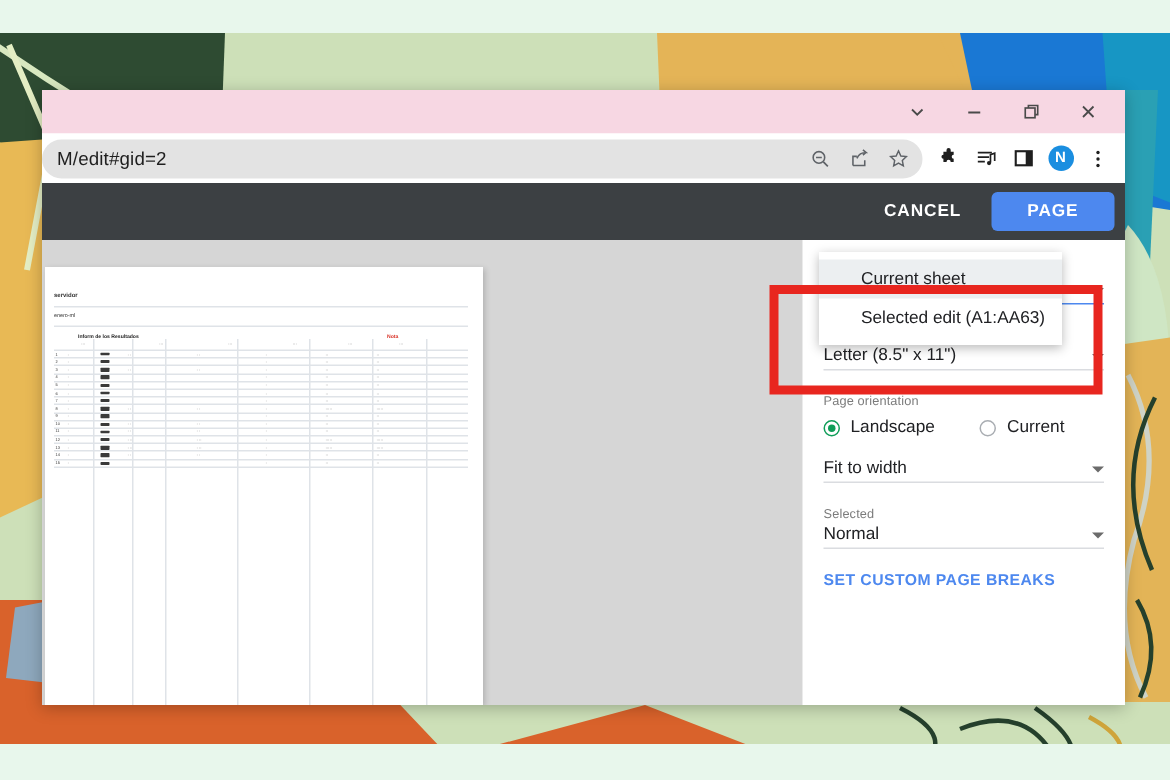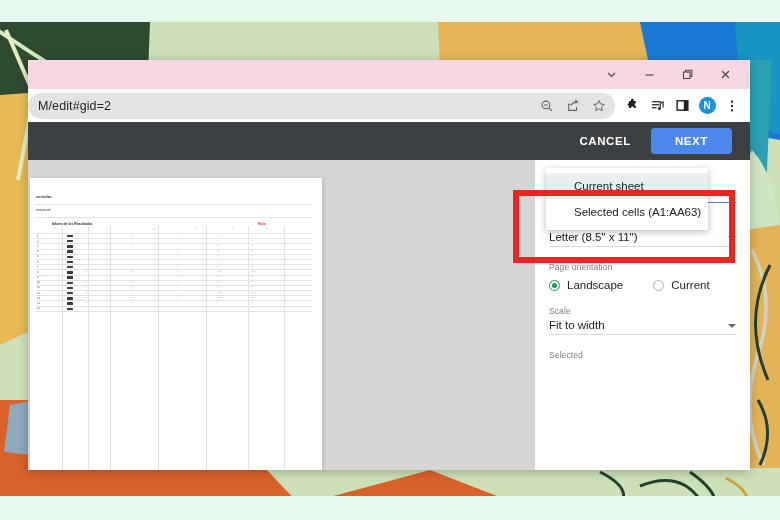--- a/index.html
+++ b/index.html
@@ -71,21 +71,21 @@
 
   
   .print-dialog {
     height: 348px; background: #d6d6d6;
     display: flex; flex-direction: column;
     position: relative;
   }
   .dlg-header {
     height: 38px; background: #3c4043;
     display: flex; align-items: center; justify-content: flex-end;
-    padding-right: 18px; gap: 16px; flex: none;
+    padding-right: 7px; gap: 16px; flex: none;
   }
   .btn-cancel {
     color: #ffffff; font-size: 11.5px; font-weight: bold;
     letter-spacing: .6px; padding: 6px 4px;
   }
   .btn-next {
     background: #4d88ef; color: #ffffff;
     font-size: 11.5px; font-weight: bold; letter-spacing: .6px;
     padding: 7px 24px; border-radius: 4px;
   }
@@ -304,21 +304,21 @@
           <circle cx="8" cy="13" r="1.3" fill="#1f1f1f"></circle>
         </svg>
       </div>
     </div>
   </div>
 
   <div class="print-dialog">
 
     <div class="dlg-header">
       <div class="btn-cancel">CANCEL</div>
-      <div class="btn-next">NEXT</div>
+      <div class="btn-next">PAGE</div>
     </div>
 
     <div class="dlg-body">
 
       <div class="preview-pane">
         <div class="paper">
           <div style="position:absolute;left:6px;top:16px;font-size:4px;font-weight:bold;color:#333">servidor</div>
           <div style="position:absolute;left:6px;top:16px;width:276px;height:11px;border-bottom:.5px solid #dfe3e8"></div>
           <div style="position:absolute;left:6px;top:30px;font-size:3.6px;color:#333">enero-ml</div>
           <div style="position:absolute;left:6px;top:28px;width:276px;height:12px;border-bottom:.5px solid #dfe3e8"></div>
@@ -556,35 +556,39 @@
               <span>Landscape</span>
             </div>
             <div class="radio">
               <span class="dot off"></span>
               <span>Current</span>
             </div>
           </div>
         </div>
 
         <div class="group">
-          <div class="field-label">Scale</div>
           <div class="select-row plain">
             <div class="select-val">Fit to width</div>
             <div class="caret"></div>
           </div>
         </div>
 
         <div class="group">
           <div class="field-label">Selected</div>
-        </div>
-
+          <div class="select-row plain">
+            <div class="select-val">Normal</div>
+            <div class="caret"></div>
+          </div>
+        </div>
+
+        <div class="link-breaks">SET CUSTOM PAGE BREAKS</div>
 
         <div class="dropdown">
           <div class="dd-item sel">Current sheet</div>
-          <div class="dd-item">Selected cells (A1:AA63)</div>
+          <div class="dd-item">Selected edit (A1:AA63)</div>
         </div>
 
       </div>
     </div>
   </div>
 </div>
 
 <div class="redbox"></div>
 
 </body></html>

